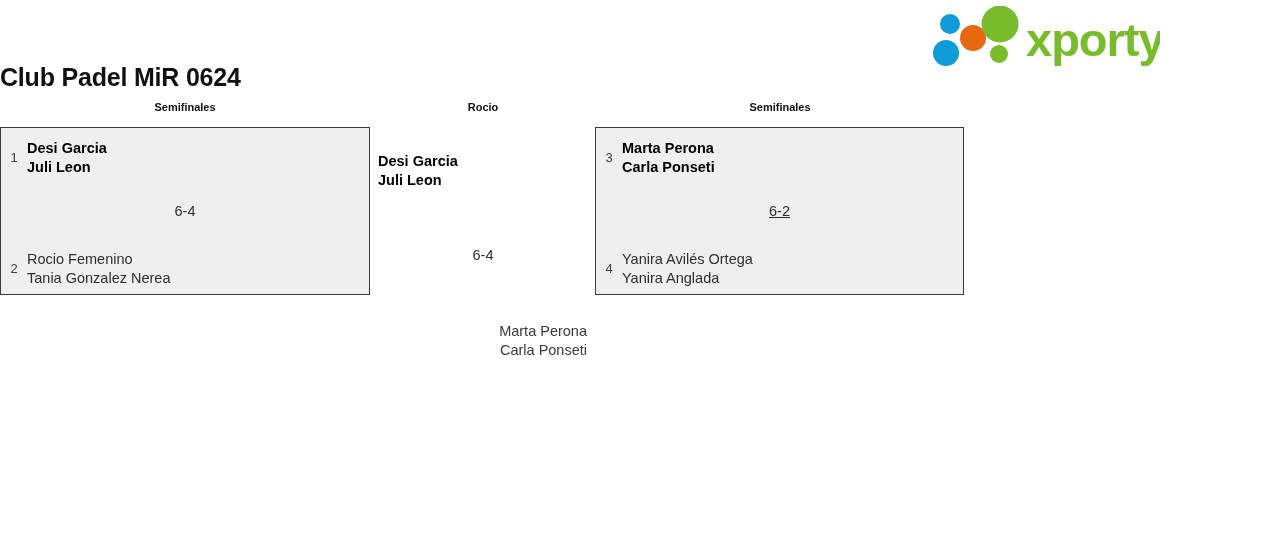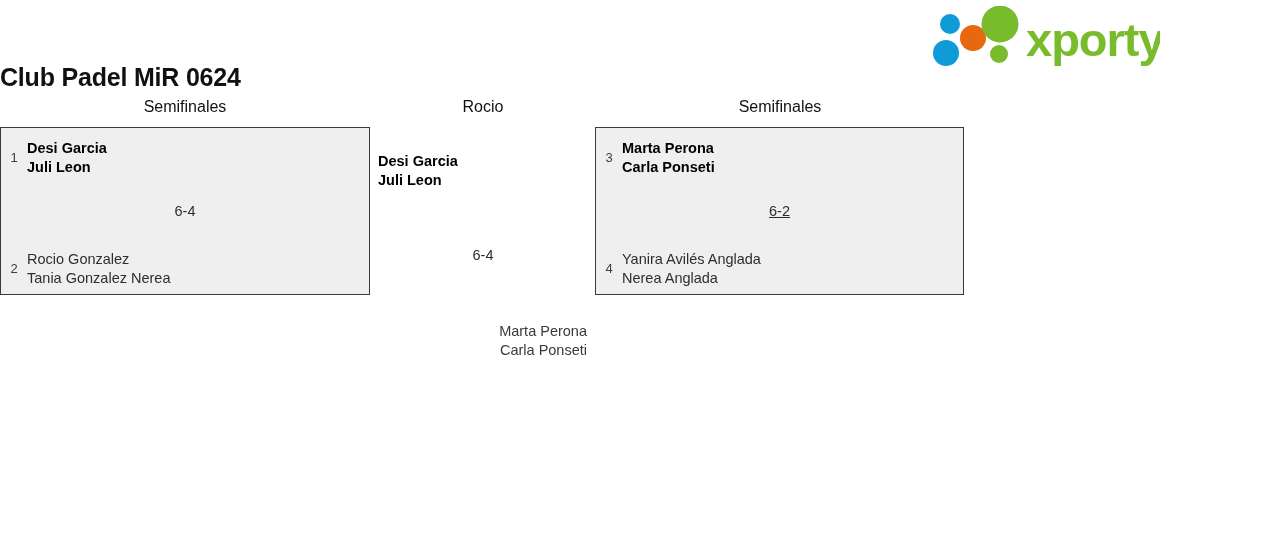--- a/index.html
+++ b/index.html
@@ -46,23 +46,23 @@
     width: 232px;
     height: 62px;
     text-decoration: underline;
   }
   #brand-logo svg { display: block; }
 
   
   .round-header {
     position: absolute;
     top: 96px;
-    font-size: 16px;
+    font-size: 11px;
     line-height: 22px;
-    font-weight: 400;
+    font-weight: 700;
     color: #111111;
     text-align: center;
     white-space: nowrap;
   }
   #round-header-left  { left: 0px;   width: 370px; }
   #round-header-final { left: 370px; width: 226px; }
   #round-header-right { left: 596px; width: 368px; }
 
   
   .match-box {
@@ -198,21 +198,21 @@
     <span class="seed">1</span>
     <span class="team-names">
       <span class="pname">Desi Garcia</span>
       <span class="pname">Juli Leon</span>
     </span>
   </div>
 
   <div class="team-row bottom loser">
     <span class="seed">2</span>
     <span class="team-names">
-      <span class="pname">Rocio Gonzalez</span>
+      <span class="pname">Rocio Femenino</span>
       <span class="pname">Tania Gonzalez Nerea</span>
     </span>
   </div>
 
 </div>
 
 <div class="match-score" id="score-sf1">6-4</div>
 
 <div class="match-box" id="match-box-sf2">
 
@@ -220,22 +220,22 @@
     <span class="seed">3</span>
     <span class="team-names">
       <span class="pname">Marta Perona</span>
       <span class="pname">Carla Ponseti</span>
     </span>
   </div>
 
   <div class="team-row bottom loser">
     <span class="seed">4</span>
     <span class="team-names">
-      <span class="pname">Yanira Avilés Anglada</span>
-      <span class="pname">Nerea Anglada</span>
+      <span class="pname">Yanira Avilés Ortega</span>
+      <span class="pname">Yanira Anglada</span>
     </span>
   </div>
 
 </div>
 
 <div class="match-score" id="score-sf2">6-2</div>
 
 <div id="final-block">
 
   <div id="final-team-top">

